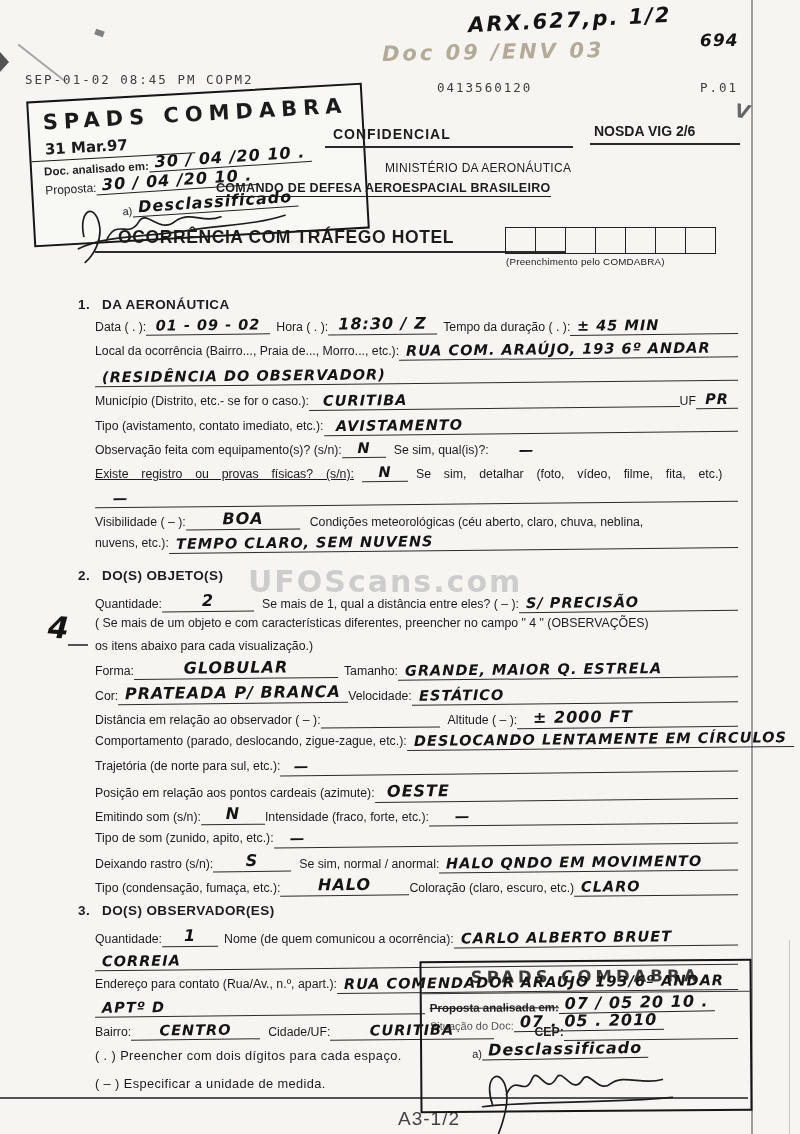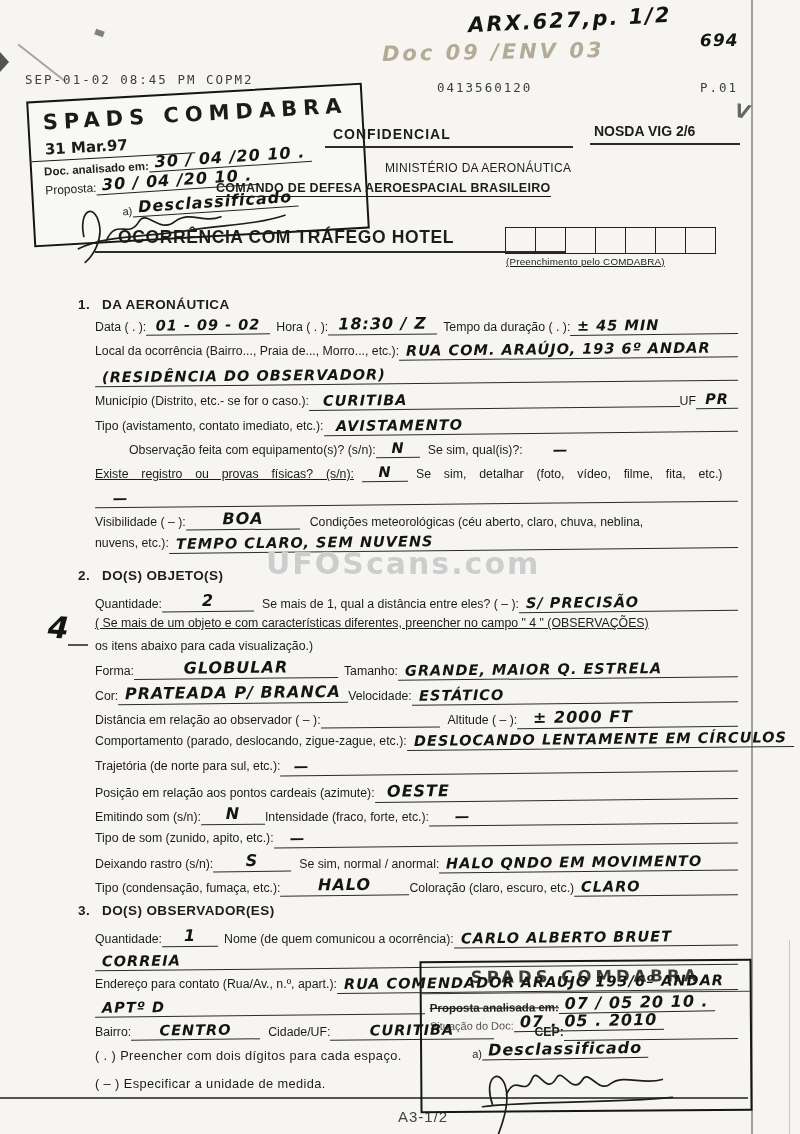--- a/index.html
+++ b/index.html
@@ -82,21 +82,21 @@
 <div class="abs rule" style="left:95px;top:251px;width:470px;height:2px;"></div>
 <div class="abs" style="left:505px;top:227px;display:flex;">
   <div class="boxcell"></div>
   <div class="boxcell"></div>
   <div class="boxcell"></div>
   <div class="boxcell"></div>
   <div class="boxcell"></div>
   <div class="boxcell"></div>
   <div class="boxcell"></div>
 </div>
-<div class="abs" style="left:506px;top:256px;font-size:9.8px;letter-spacing:.2px;text-decoration:underline;">(Preenchimento pelo COMDABRA)</div>
+<div class="abs" style="left:506px;top:256px;font-size:9.8px;letter-spacing:.2px;">(Preenchimento pelo COMDABRA)</div>
 
 <div class="line" style="left:78px;top:297px;gap:12px;">
   <span class="sec">1.</span>
   <span class="sec">DA AERONÁUTICA</span>
 </div>
 
 <div class="line" style="left:95px;top:314px;right:62px;">
   <span class="lbl">Data ( . ):</span>
   <span class="blank hw" style="min-width:110px;">01 - 09 - 02</span>
   <span class="lbl" style="padding-left:6px;">Hora ( . ):</span>
@@ -118,21 +118,21 @@
   <span class="blank grow hw" style="padding-left:14px;">CURITIBA</span>
   <span class="lbl">UF</span>
   <span class="blank hw" style="min-width:28px;">PR</span>
 </div>
 
 <div class="line" style="left:95px;top:416px;right:62px;">
   <span class="lbl">Tipo (avistamento, contato imediato, etc.):</span>
   <span class="blank grow hw" style="padding-left:12px;">AVISTAMENTO</span>
 </div>
 
-<div class="line" style="left:95px;top:440px;right:70px;margin-left:34px;">
+<div class="line" style="left:95px;top:440px;right:70px;">
   <span class="lbl">Observação feita com equipamento(s)? (s/n):</span>
   <span class="blank hw" style="min-width:30px;">N</span>
   <span class="lbl" style="padding-left:8px;">Se sim, qual(is)?:</span>
   <span class="blank grow hw" style="border-bottom:none;padding-left:30px;">—</span>
 </div>
 
 <div class="line" style="left:95px;top:464px;right:62px;">
   <span class="lbl" style="word-spacing:3px;text-decoration:underline;">Existe  registro  ou  provas  físicas?  (s/n):</span>
   <span class="blank hw" style="min-width:32px;margin:0 8px;">N</span>
   <span class="lbl" style="word-spacing:3px;">Se  sim,  detalhar  (foto,  vídeo,  filme,  fita,  etc.)</span>
@@ -144,34 +144,34 @@
 <div class="line" style="left:95px;top:509px;right:62px;">
   <span class="lbl">Visibilidade ( – ):</span>
   <span class="blank hw big" style="min-width:100px;">BOA</span>
   <span class="lbl" style="padding-left:10px;">Condições meteorológicas (céu aberto, claro, chuva, neblina,</span>
 </div>
 <div class="line" style="left:95px;top:533px;right:62px;">
   <span class="lbl">nuvens, etc.):</span>
   <span class="blank grow hw">TEMPO CLARO, SEM NUVENS</span>
 </div>
 
-<div class="abs wm" style="left:248px;top:546px;margin-left:18px;">UFOScans.com</div>
+<div class="abs wm" style="left:248px;top:564px;">UFOScans.com</div>
 
 <div class="line" style="left:78px;top:568px;gap:12px;">
   <span class="sec">2.</span>
   <span class="sec">DO(S)  OBJETO(S)</span>
 </div>
 
 <div class="line" style="left:95px;top:591px;right:62px;">
   <span class="lbl">Quantidade:</span>
   <span class="blank hw big" style="min-width:78px;">2</span>
   <span class="lbl" style="padding-left:8px;">Se mais de 1, qual a distância entre eles? ( – ):</span>
   <span class="blank grow hw">S/ PRECISÃO</span>
 </div>
-<div class="line" style="left:95px;top:616px;right:62px;text-decoration:underline;">
+<div class="line" style="left:95px;top:616px;right:62px;">
   <span class="lbl">( Se mais de um objeto e com características diferentes, preencher no campo " 4 " (OBSERVAÇÕES)</span>
 </div>
 <div class="line" style="left:95px;top:639px;right:62px;">
   <span class="lbl">os itens abaixo para cada visualização.)</span>
 </div>
 
 <div class="line" style="left:95px;top:658px;right:62px;">
   <span class="lbl">Forma:</span>
   <span class="blank hw big" style="min-width:190px;">GLOBULAR</span>
   <span class="lbl" style="padding-left:6px;">Tamanho:</span>
@@ -257,21 +257,21 @@
   <span class="blank grow hw"></span>
 </div>
 
 <div class="line" style="left:95px;top:1048px;">
   <span class="lbl" style="font-size:12.8px;letter-spacing:.4px;">( . ) Preencher com dois dígitos para cada espaço.</span>
 </div>
 <div class="line" style="left:95px;top:1076px;">
   <span class="lbl" style="font-size:12.8px;letter-spacing:.4px;">( – ) Especificar a unidade de medida.</span>
 </div>
 <div class="abs rule" style="left:0;top:1097px;width:748px;height:1.6px;opacity:.8;"></div>
-<div class="abs" style="left:398px;top:1108px;font-size:15px;letter-spacing:1px;color:#444;">A3-1/2</div>
+<div class="abs" style="left:398px;top:1108px;font-size:19px;letter-spacing:1px;color:#444;">A3-1/2</div>
 
 <div class="abs stamp" style="left:420px;top:960px;width:328px;height:148px;transform:rotate(-.4deg);background:transparent;">
   <div class="t" style="font-size:16.5px;letter-spacing:4px;text-align:center;padding-top:5px;opacity:.85;border-bottom:1.4px solid #1a1a1a;padding-bottom:6px;">SPADS COMDABRA</div>
   <div class="srow" style="padding:8px 8px 0 8px;">
     <span class="slbl" style="text-decoration:line-through;">Proposta analisada em:</span>
     <span class="sblank hw big" style="margin-top:-8px;">07 / 05 20 10 .</span>
   </div>
   <div class="srow" style="padding:4px 8px 0 8px;">
     <span class="slbl" style="font-weight:normal;font-size:11px;opacity:.8;">Situação do Doc:</span>
     <span class="sblank hw big" style="margin-top:-6px;">07 . 05 . 2010</span>

